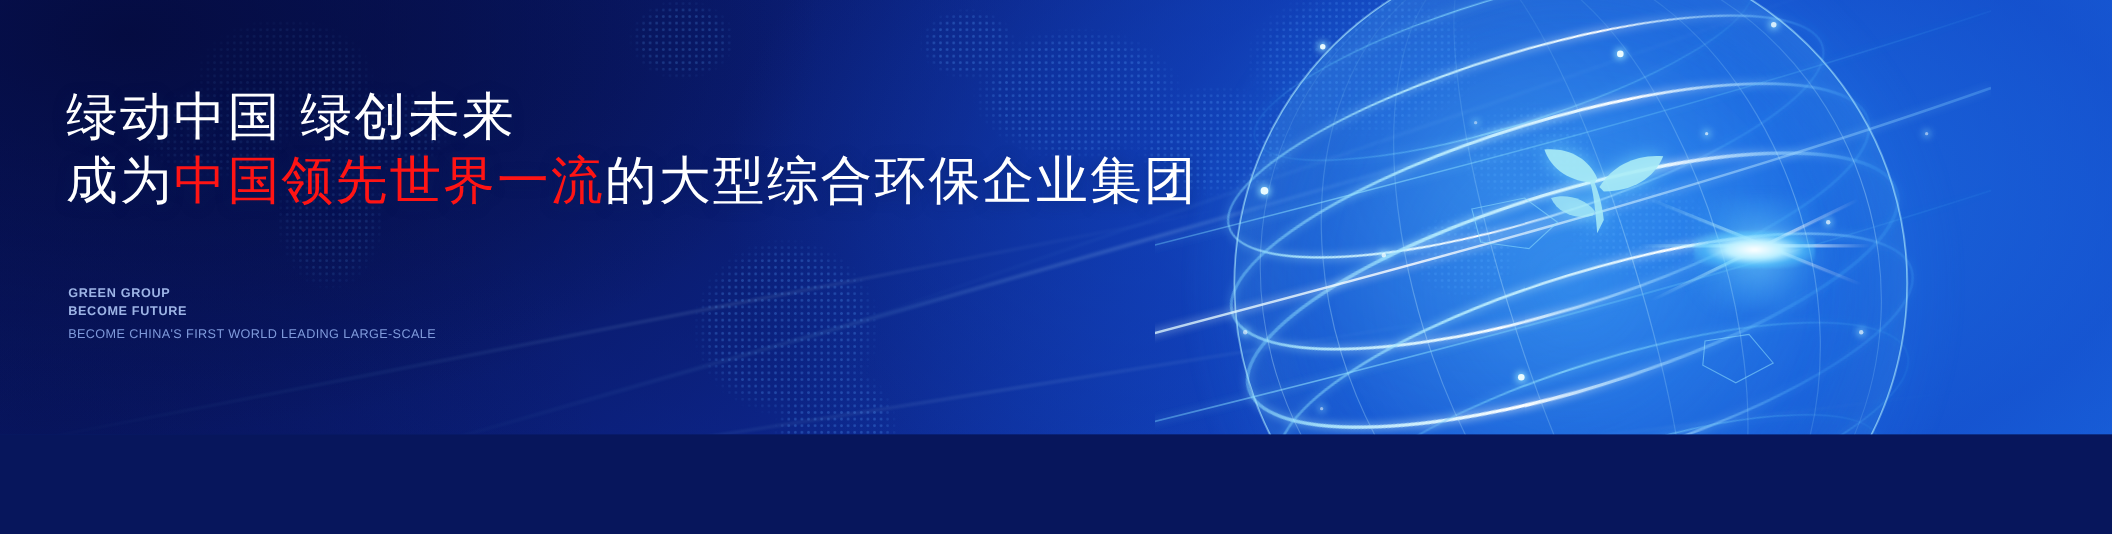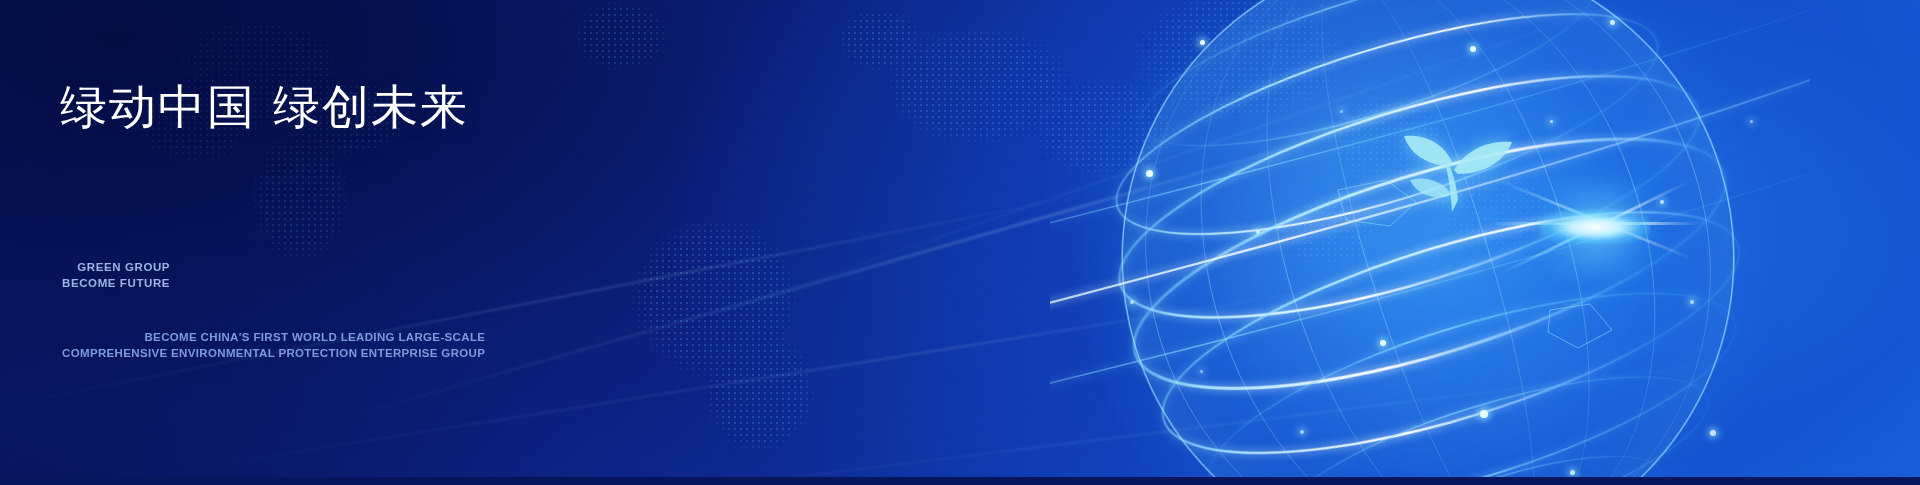--- a/index.html
+++ b/index.html
@@ -1,28 +1,27 @@
 <!DOCTYPE html>
 <html><head>
 <meta charset="utf-8">
 <style>
   * { margin:0; padding:0; box-sizing:border-box; }
   html,body { background:#07165c; }
 
   .banner{
     position:relative;
     width:1920px;
-    height:477px;
+    height:395px;
     overflow:hidden;
     font-family:"Liberation Sans","DejaVu Sans",sans-serif;
     background:
       radial-gradient(ellipse 1200px 700px at 78% 45%, rgba(30,110,225,0.95) 0%, rgba(18,72,200,0.55) 38%, rgba(10,40,150,0.0) 70%),
       radial-gradient(ellipse 1400px 900px at 18% 10%, rgba(8,22,95,0.95) 0%, rgba(10,30,120,0.35) 55%, rgba(10,30,120,0) 80%),
       linear-gradient(118deg, #081358 0%, #0b1d75 22%, #0e2a96 42%, #1140b8 62%, #1657cf 80%, #1b69e0 100%);
-    text-align: right;
   }
 
   
   .dotfield{
     position:absolute; inset:0;
     background-image:radial-gradient(circle, rgba(90,165,255,0.50) 1.15px, rgba(0,0,0,0) 1.3px);
     background-size:6px 6px;
     opacity:.55;
     -webkit-mask-image:
       radial-gradient(ellipse 115px 78px at 258px 72px, #000 58%, transparent 72%),
@@ -147,24 +146,24 @@
 
   .sub-en{
     position:absolute; left:2px; top:259px;
     color:#9db4e6;
     font-size:11.5px;
     font-weight:700;
     letter-spacing:0.6px;
     line-height:1.42;
   }
   .tag-en{
-    position:absolute; left:2px; top:329px;
+    position:absolute; left:2px; top:296px;
     color:#7f9adb;
     font-size:11.5px;
-    font-weight:700;
+    font-weight:400;
     letter-spacing:0.35px;
     line-height:1.42;
     white-space:nowrap;
   }
 </style>
 </head>
 <body>
 
 <div class="banner">
 
@@ -286,26 +285,26 @@
 
       <i style="left:660px;  top:560px; width:6px;  height:6px; opacity:.85;"></i>
       <i style="left:290px;  top:240px; width:3px;  height:3px; opacity:.55;"></i>
     </div>
   </div>
 
   <div class="copy">
 
     <div class="headline">
       <span>绿动中国  绿创未来</span>
+      <span class="l2"><span>成为</span><span class="hl-red">中国领先世界一流</span><span>的大型综合环保企业集团</span></span>
     </div>
 
     <div class="sub-en">
       <div>GREEN GROUP</div>
       <div>BECOME FUTURE</div>
     </div>
 
     <div class="tag-en">
       <div>BECOME CHINA'S FIRST WORLD LEADING LARGE-SCALE</div>
-      <div>COMPREHENSIVE ENVIRONMENTAL PROTECTION ENTERPRISE GROUP</div>
     </div>
 
   </div>
 </div>
 
 </body></html>

